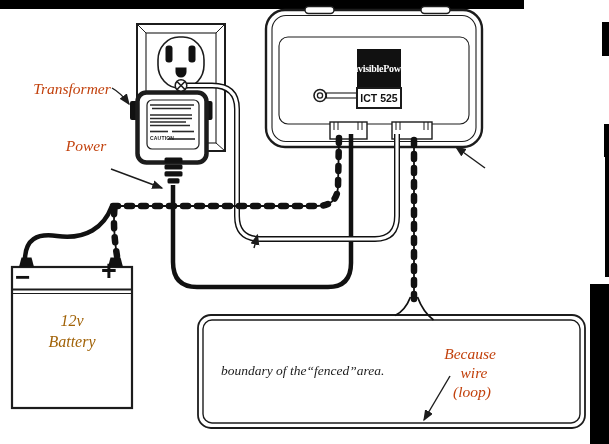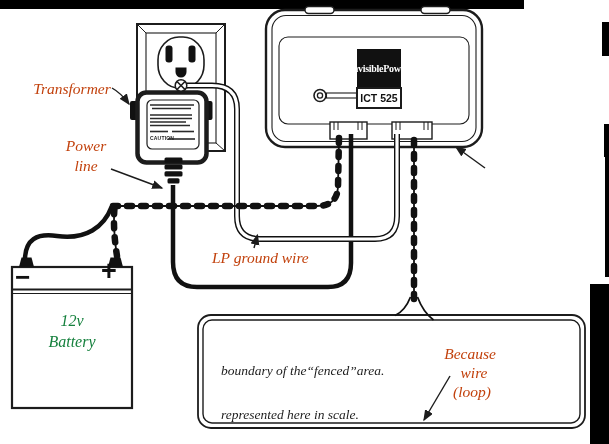--- a/index.html
+++ b/index.html
@@ -12,21 +12,21 @@
     position:absolute;font-family:"Liberation Serif",serif;font-style:italic;
     font-size:15.5px;color:#c2410c;white-space:nowrap;line-height:19px;
   }
   .lbl.center{text-align:center;white-space:normal;}
   .note-line{
     position:absolute;left:221px;width:245px;font-family:"Liberation Serif",serif;
     font-style:italic;font-size:13.5px;color:#1c1c1c;white-space:nowrap;
   }
   .battery-text{
     position:absolute;left:27px;width:90px;text-align:center;font-style:italic;
-    font-size:16px;line-height:21px;color:#15803d;
+    font-size:16px;line-height:21px;color:#a16207;
   }
   .terminal-sign{
     position:absolute;font-family:"Liberation Sans",sans-serif;font-weight:bold;
     color:#111;line-height:1;
   }
   .scan{position:absolute;background:#000;}
   #logo-box{
     position:absolute;left:357px;top:49px;width:44px;height:38px;
     display:flex;flex-direction:row;align-items:center;justify-content:center;
     color:#fff;font-family:"Liberation Serif",serif;font-weight:bold;
@@ -165,31 +165,28 @@
       <path d="M111 169 L162 188" marker-end="url(#ah)"></path>
       <path d="M254 248 L257.5 235" marker-end="url(#ah)"></path>
       <path d="M485 168 L456 147" marker-end="url(#ah)"></path>
       <path d="M450 376 L424 420" marker-end="url(#ah)"></path>
     </g>
   </svg>
 
   <div class="lbl" style="left:30px;top:79px;width:84px;text-align:center;">Transformer</div>
 
   <div class="lbl center" style="left:56px;top:136px;width:60px;">Power</div>
-  <div class="lbl center" style="left:56px;top:156px;width:60px;">line</div>
-
-  <div class="lbl" style="left:212px;top:248px;">LP ground wire</div>
+
 
 
   <div class="lbl center" style="left:442px;top:344px;width:56px;">Because</div>
   <div class="lbl center" style="left:446px;top:363px;width:56px;">wire</div>
   <div class="lbl center" style="left:444px;top:382px;width:56px;">(loop)</div>
 
   <div class="note-line" style="top:363px;">boundary of the“fenced”area.</div>
-  <div class="note-line" style="top:407px;">represented here in scale.</div>
 
   <div class="battery-text" style="top:310px;">12v</div>
   <div class="battery-text" style="top:331px;">Battery</div>
   <div class="terminal-sign" style="left:15px;top:264px;font-size:26px;">−</div>
   <div class="terminal-sign" style="left:101px;top:258px;font-size:27px;">+</div>
 
   <div id="logo-box">
     <div class="brand">Invisible</div>
     <div class="brand">Power</div>
     <div id="logo-underline"></div>

